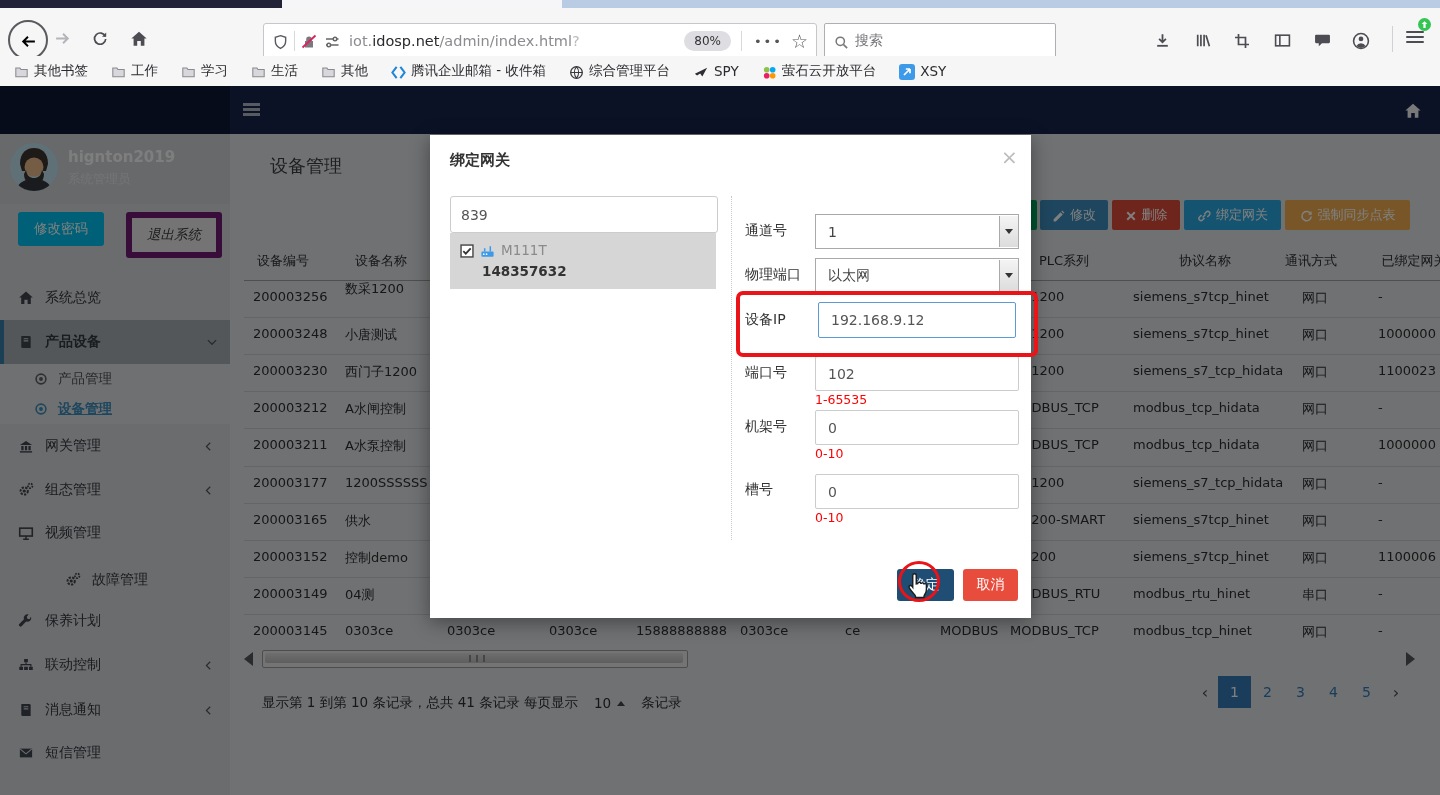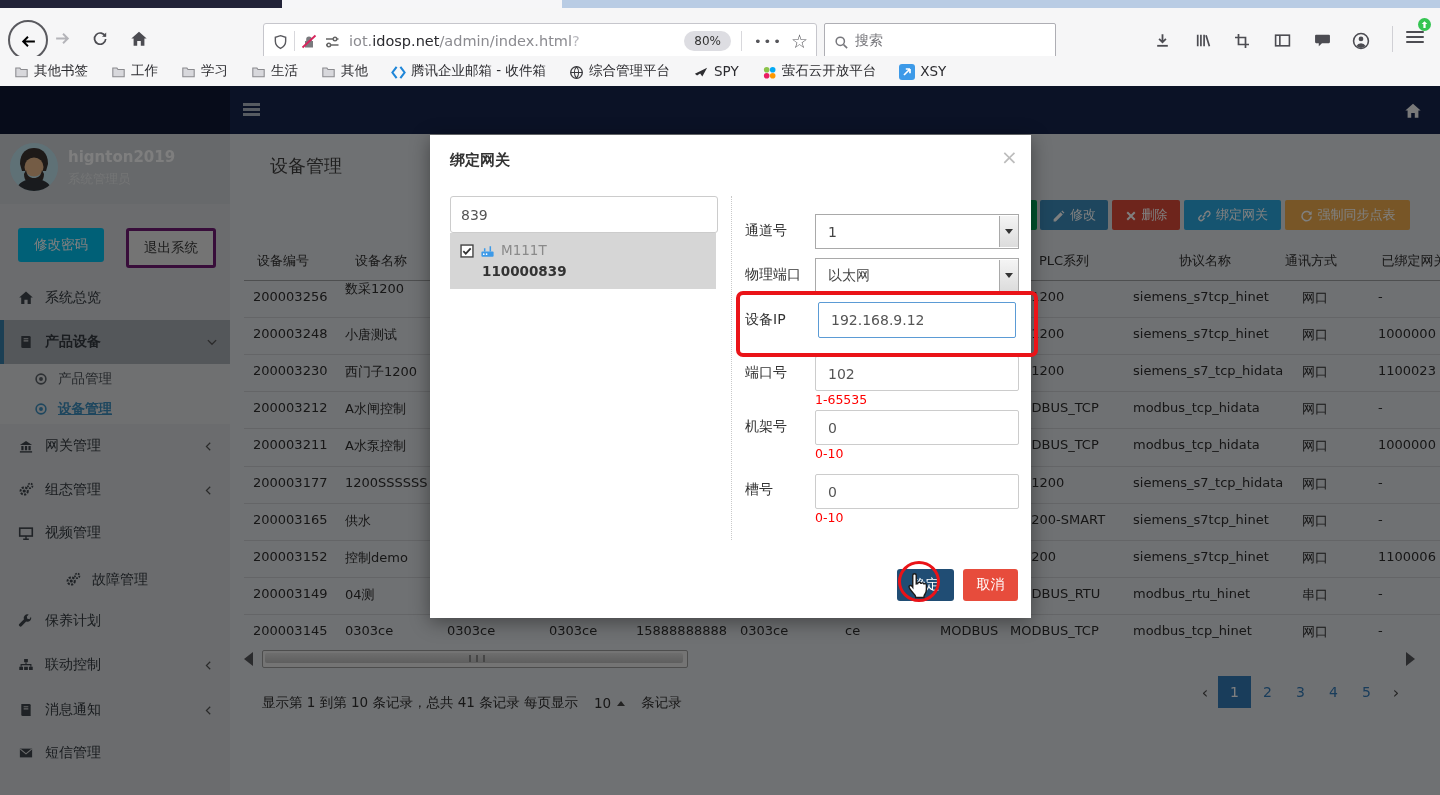--- a/index.html
+++ b/index.html
@@ -45,23 +45,23 @@
   #topnav{position:absolute;left:0;top:0;width:1440px;height:48px;background:#17254d;}
   #topnav .logo{position:absolute;left:0;top:0;width:230px;height:48px;background:#0e1834;}
   #navburger{left:243px;top:17px;width:17px;height:13px;}
   #navburger i{display:block;height:2.5px;background:#aeb6c2;margin-bottom:2.5px;}
   #navhome{left:1404px;top:14px;color:#f2f2f2;}
   #sidebar{position:absolute;left:0;top:48px;width:230px;height:661px;background:#d6d9dc;overflow:hidden;}
   #userpanel{position:absolute;left:0;top:0;width:230px;height:70px;background:#ced2d6;}
   #avatar{left:10px;top:9px;width:48px;height:48px;border-radius:50%;background:#bfe0ea;overflow:hidden;}
   #uname{left:68px;top:14px;font-size:15px;font-weight:bold;color:#fdfdfd;}
   #urole{left:68px;top:37px;font-size:12.5px;color:#e7e9ea;}
-  .sd-btn{height:34px;font-size:13.5px;display:flex;align-items:center;justify-content:center;border-radius:3px;margin-top:16px;}
+  .sd-btn{height:34px;font-size:13.5px;display:flex;align-items:center;justify-content:center;border-radius:3px;}
   #pwbtn{left:18px;top:78px;width:86px;background:#00c0ef;color:#fff;}
-  #lobtn{left:126px;top:78px;width:84px;background:#e8e8e8;color:#3a3a3a;border:3px solid #701a75;}
+  #lobtn{left:126px;top:78px;width:84px;background:#e8e8e8;color:#3a3a3a;border:6px solid #701a75;font-style:italic;}
   .mi{position:absolute;left:0;width:230px;height:44px;display:flex;align-items:center;color:#343a40;font-size:14px;}
   .mi .ic{width:18px;margin-left:18px;color:#3f454c;display:flex;}
   .mi .lbl{margin-left:9px;}
   .mi .chev{margin-left:auto;margin-right:16px;color:#555;display:flex;}
   .mi.active{background:#a9aeb5;border-left:4px solid #367fa9;font-weight:bold;}
   .mi.active .ic{margin-left:14px;}
   .mi.sub{height:30px;background:#dfe1e3;font-size:13.5px;color:#4b5157;}
   .mi.sub .ic{margin-left:34px;width:15px;color:#5a6066;}
   .mi.sub.current{color:#3c8dbc;}
   .mi.sub.current .lbl{text-decoration:underline;color:#3c8dbc;font-weight:bold;}
@@ -616,21 +616,21 @@
             <path d="M3.8 8.2l2.8 2.8 5.6-6" fill="none" stroke="#333" stroke-width="2"></path>
           </svg></span>
       <span><svg width="15" height="15" viewBox="0 0 16 16">
             <rect x="1.5" y="8" width="13" height="5.5" rx="1" fill="#3d9ae8"></rect>
             <path d="M5 8V4.5M11 8V2.5" stroke="#3d9ae8" stroke-width="1.6"></path>
             <circle cx="4" cy="10.8" r=".9" fill="#fff"></circle>
             <circle cx="7" cy="10.8" r=".9" fill="#fff"></circle>
           </svg></span>
       <span id="gwname">M111T</span>
     </div>
-    <div class="abs" id="gwid">110000839</div>
+    <div class="abs" id="gwid">148357632</div>
   </div>
   <div class="abs" id="mdivider"></div>
 
   <div class="flabel" style="top:87px">通道号</div>
   <div class="fselect" style="top:79px">
     <span class="val">1</span>
     <span class="btn">
         <i></i>
       </span>
   </div>

